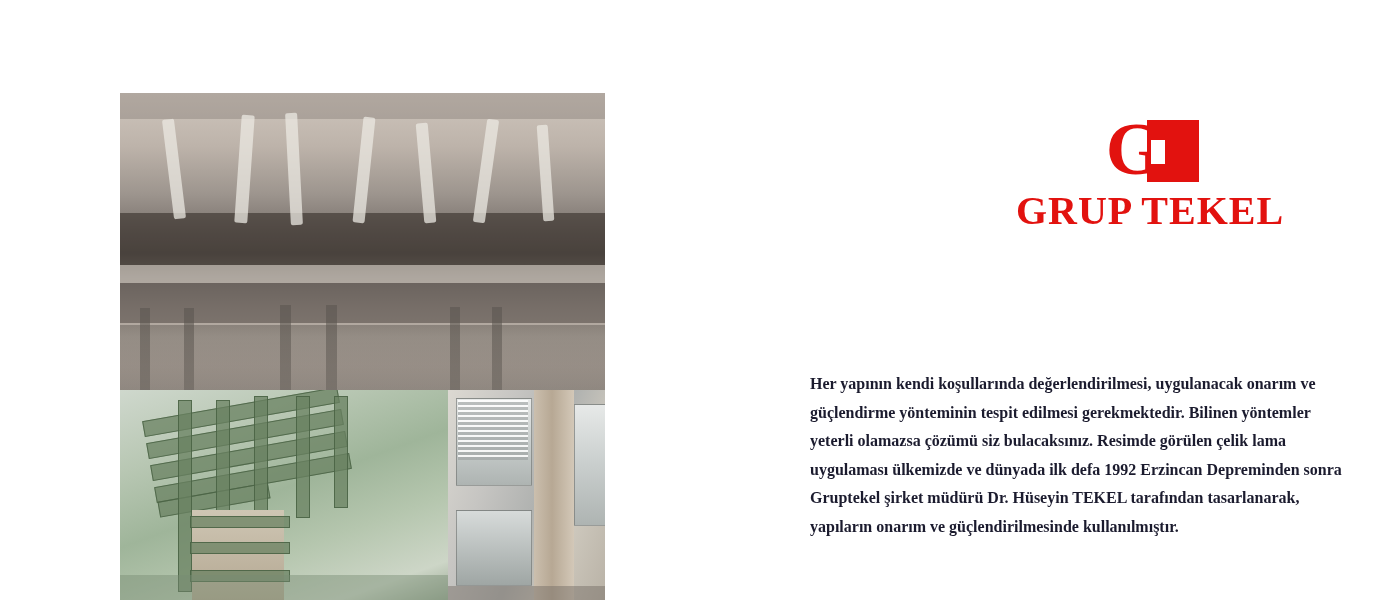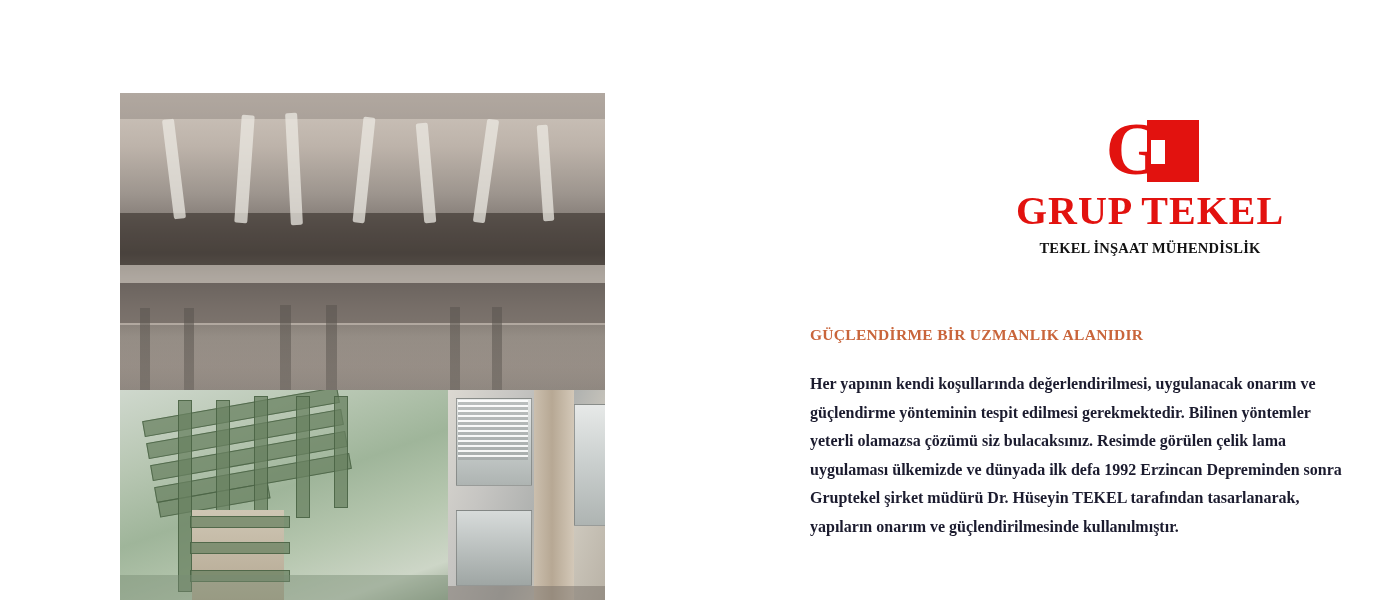--- a/index.html
+++ b/index.html
@@ -248,20 +248,18 @@
 <div class="right">
 
   <div class="logo-block">
     <div class="logo-mark">
       <div class="logo-g">G</div>
       <div class="logo-t"></div>
       <div class="logo-t-inner"></div>
       <div class="logo-t-stem"></div>
     </div>
     <div class="logo-name">GRUP TEKEL</div>
-    <div class="logo-sub">TEKEL İNŞAAT MÜHENDİSLİK</div>
-  </div>
-
-  <div class="heading">GÜÇLENDİRME BİR UZMANLIK ALANIDIR</div>
+  </div>
+
 
   <div class="body-text">Her yapının kendi koşullarında değerlendirilmesi, uygulanacak onarım ve güçlendirme yönteminin tespit edilmesi gerekmektedir. Bilinen yöntemler yeterli olamazsa çözümü siz bulacaksınız. Resimde görülen çelik lama uygulaması ülkemizde ve dünyada ilk defa 1992 Erzincan Depreminden sonra Gruptekel şirket müdürü Dr. Hüseyin TEKEL tarafından tasarlanarak, yapıların onarım ve güçlendirilmesinde kullanılmıştır.</div>
 
 </div>
 
 </body></html>

